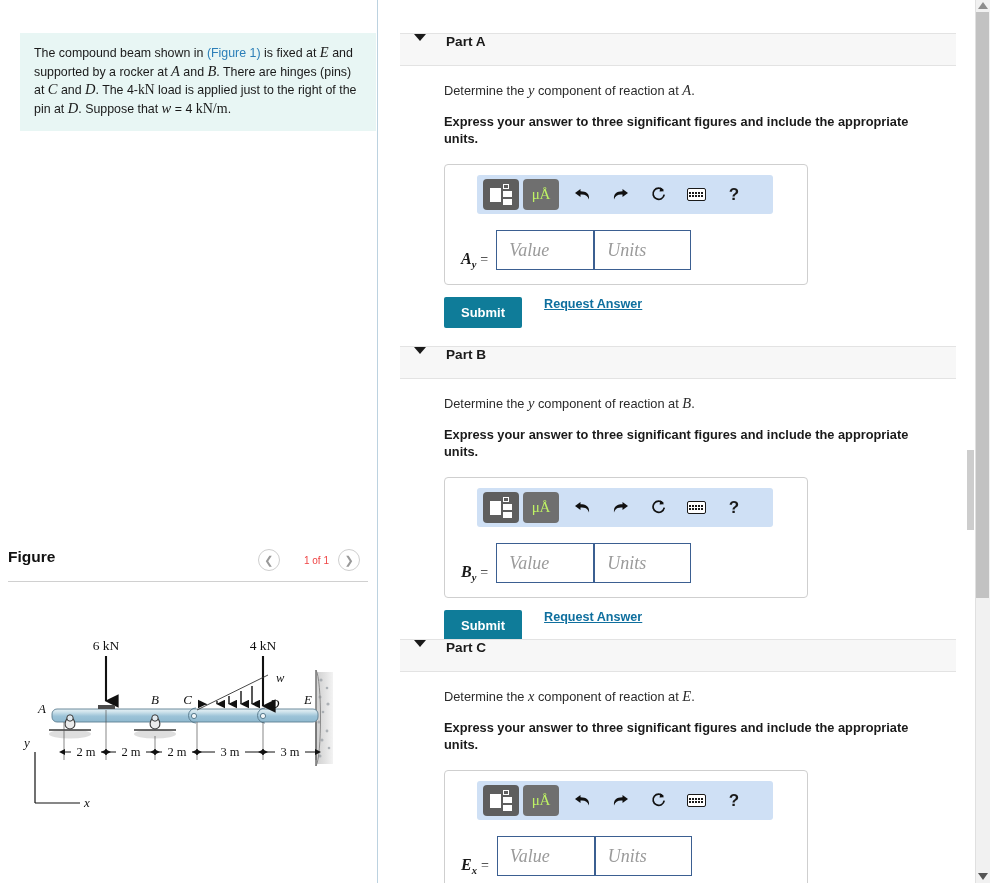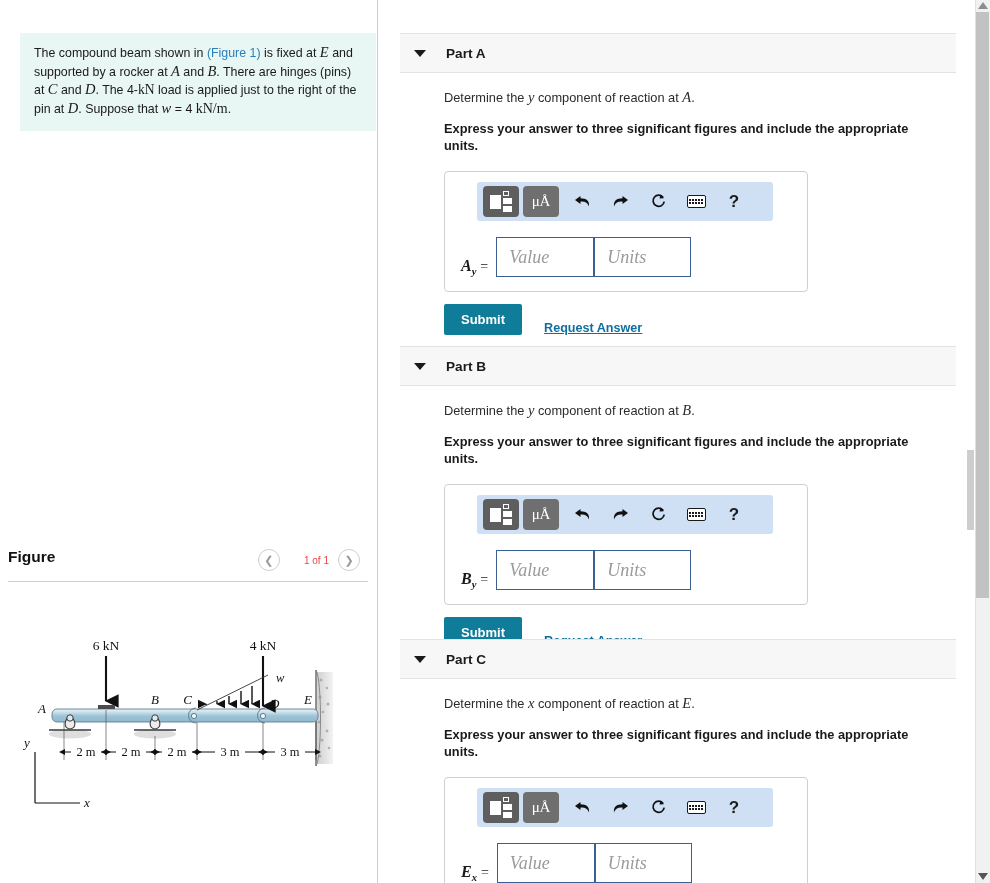--- a/index.html
+++ b/index.html
@@ -75,24 +75,24 @@
   }
 
   
   .right-pane {
     position: absolute; left: 378px; top: 0; width: 597px; height: 883px;
     background: #fff;
     overflow: hidden;
   }
   .part-block { position: absolute; left: 22px; width: 556px; }
   .part-header {
-    height: 40px; background: #f7f7f7;
+    height: 33px; background: #f7f7f7;
     border-top: 1px solid #e3e3e3;
     border-bottom: 1px solid #e3e3e3;
-    display: flex; align-items: center;
+    display: flex; align-items: flex-start;
     padding-left: 14px;
   }
   .caret {
     width: 0; height: 0;
     border-left: 6px solid transparent;
     border-right: 6px solid transparent;
     border-top: 7px solid #1a1a1a;
     margin-right: 20px;
     cursor: pointer;
   }
@@ -126,21 +126,21 @@
     display: flex; align-items: center; justify-content: center;
     margin-right: 4px; cursor: pointer;
   }
   .mb-btn.tmpl { background: #5e5e5e; }
   .mb-icon { display: flex; gap: 2px; align-items: center; }
   .mb-sq-big { width: 11px; height: 14px; background: #fff; }
   .mb-col { display: flex; flex-direction: column; gap: 2px; }
   .mb-sq-s { width: 9px; height: 6px; background: #fff; }
   .mb-sq-o { width: 6px; height: 5px; border: 1px solid #fff; }
   .mb-mu {
-    color: #ffffff; font-family: "Liberation Serif", serif;
+    color: #bef264; font-family: "Liberation Serif", serif;
     font-size: 15px; letter-spacing: -0.3px;
   }
   .mb-tool {
     width: 38px; height: 30px;
     display: flex; align-items: center; justify-content: center;
     cursor: pointer; color: #1a1a1a;
   }
   .mb-q { font-size: 17px; font-weight: bold; color: #1a1a1a; }
   .kbd-ic {
     width: 19px; height: 13px; border: 1.5px solid #1a1a1a;
@@ -162,21 +162,21 @@
   .var-label .eq { font-style: normal; font-weight: normal; font-size: 14px; }
   .field {
     height: 40px; border: 1px solid #3b5f91; background: #fff;
     display: flex; align-items: center; padding-left: 12px;
     font-family: "Liberation Serif", serif; font-style: italic;
     font-size: 18px; color: #9a9a9a;
   }
   .field.value { width: 98px; }
   .field.units { width: 97px; }
 
-  .btn-row { margin-top: 12px; display: flex; align-items: flex-end; }
+  .btn-row { margin-top: 12px; display: flex; align-items: flex-start; }
   .submit-btn {
     background: #0f7c99; color: #fff;
     font-size: 13px; font-weight: bold;
     padding: 8px 17px; border: none; border-radius: 2px;
     cursor: pointer;
   }
   .req-link {
     margin-left: 22px; color: #0f6f9e;
     font-size: 12.6px; font-weight: bold;
     text-decoration: underline; cursor: pointer;

